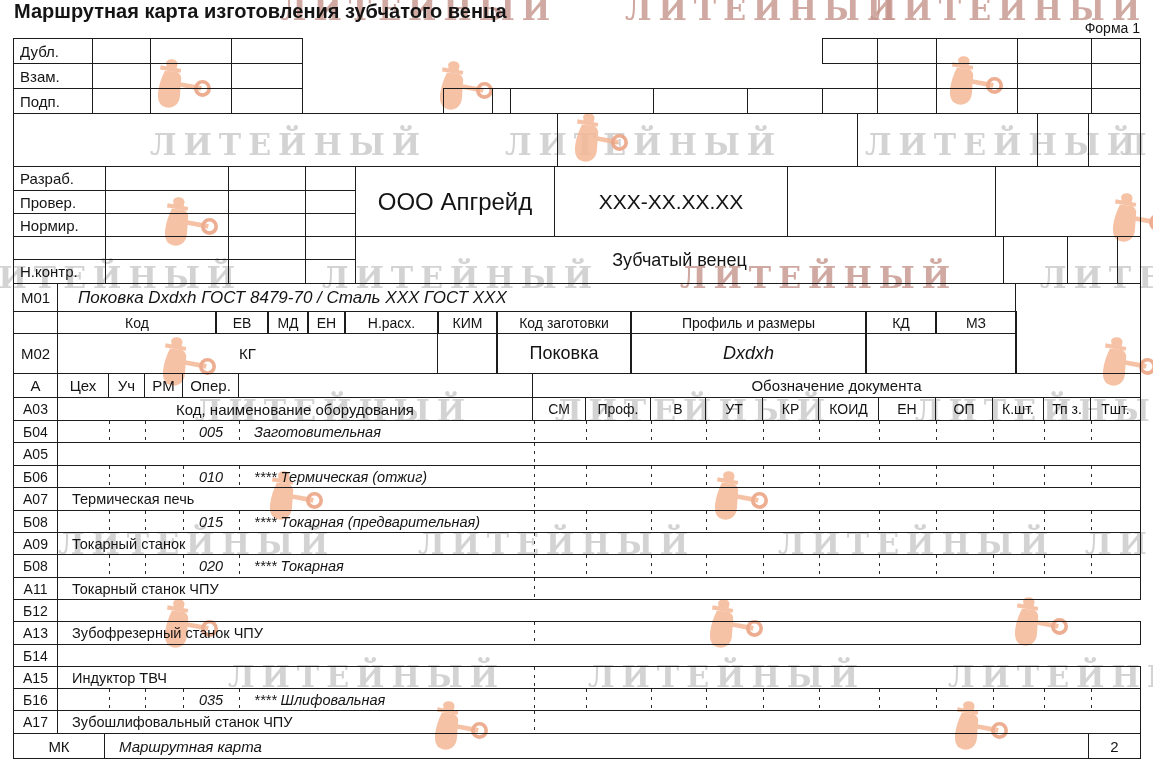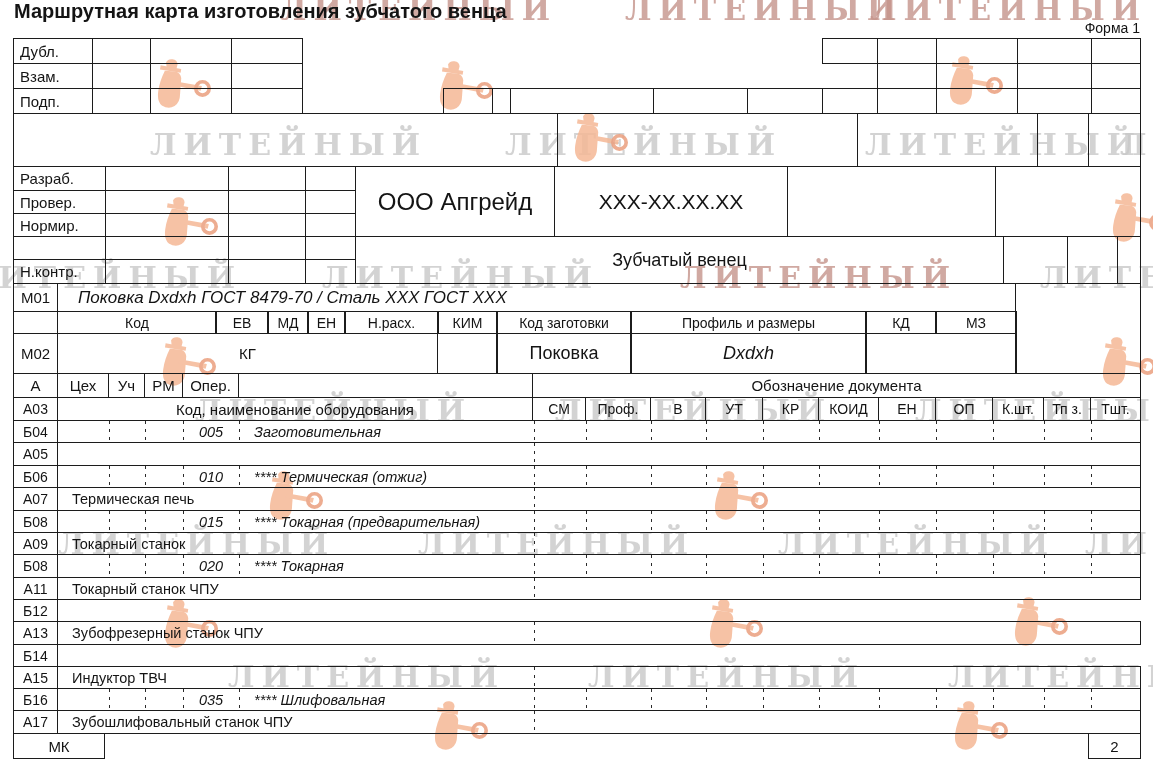--- a/index.html
+++ b/index.html
@@ -310,15 +310,16 @@
     <span class="opcode">035</span>
     <span class="opname">**** Шлифовальная</span>
   </div>
 
   <div class="c oplabel" style="left:13px;top:710px;width:45px;height:24px">А17</div>
   <div class="c opbody dashA" style="left:57px;top:710px;width:1084px;height:24px">
     <span class="eqname">Зубошлифовальный станок ЧПУ</span>
   </div>
 
   <div class="c ctr s15" style="left:13px;top:733px;width:92px;height:26px">МК</div>
+  <div class="c it s15" style="left:104px;top:733px;width:985px;height:26px;display:flex;align-items:center;padding-left:14px">Маршрутная карта</div>
   <div class="c ctr s15" style="left:1088px;top:733px;width:53px;height:26px">2</div>
 
 </div>
 
 </body></html>

